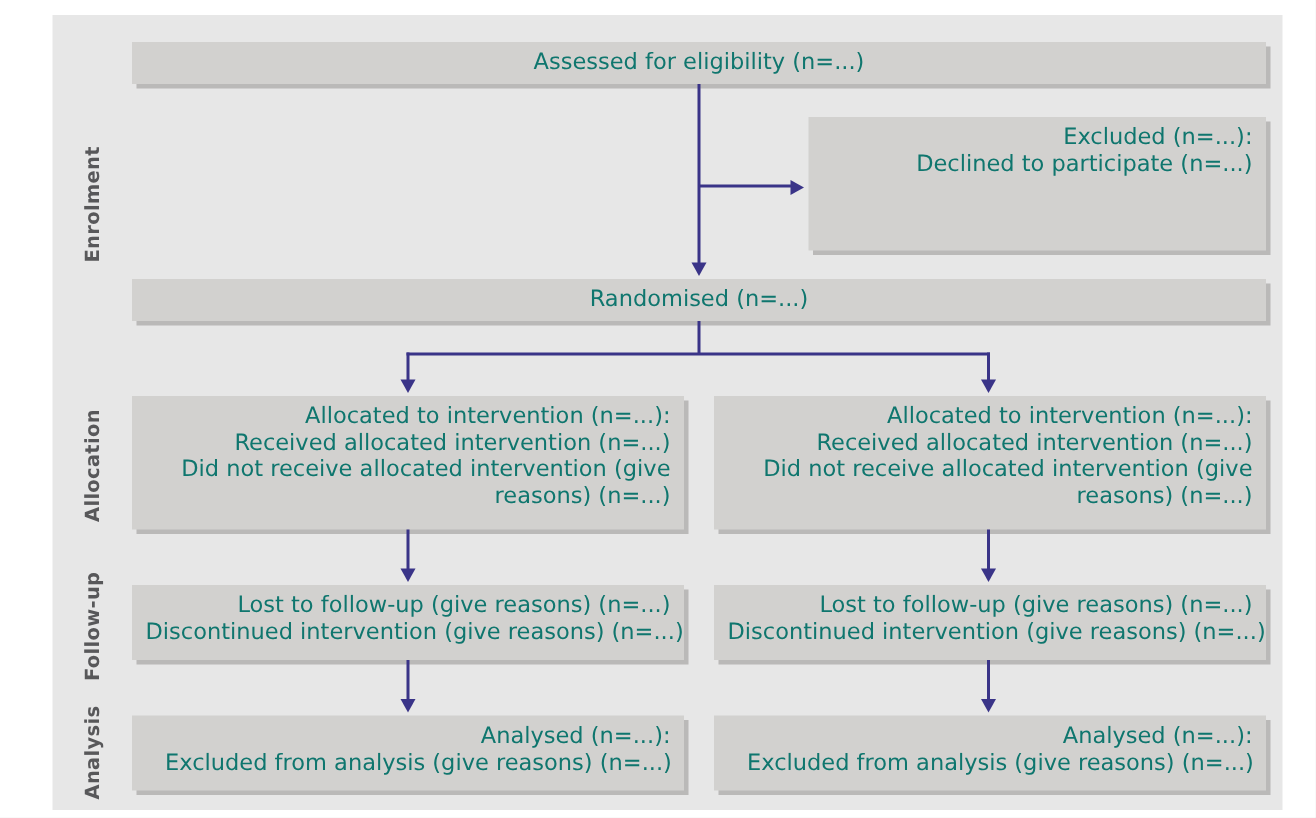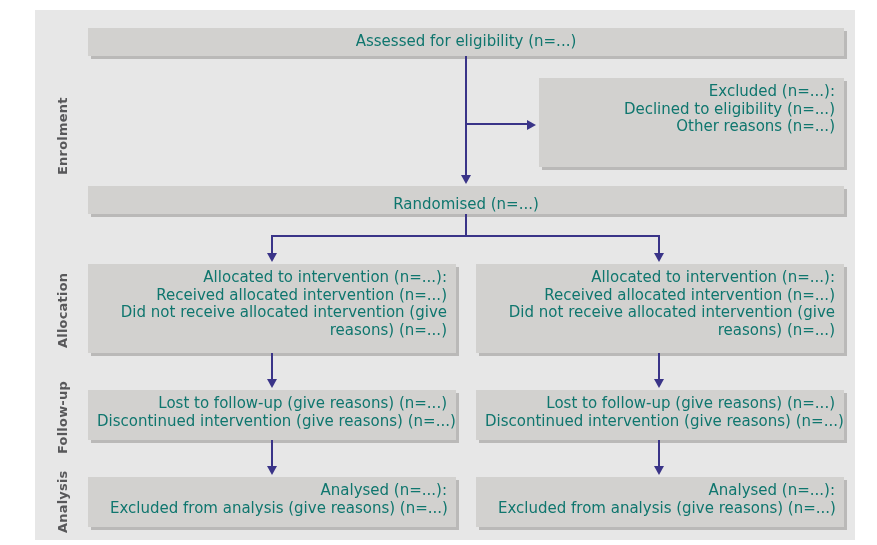--- a/index.html
+++ b/index.html
@@ -82,25 +82,24 @@
   </div>
 
   <div class="conn vline" style="left:465px;top:56px;width:2px;height:123px;"></div>
   <div class="arrow-down" style="left:461px;top:175px;"></div>
 
   <div class="conn hline" style="left:466px;top:123px;width:65px;height:2px;"></div>
   <div class="arrow-right" style="left:527px;top:120px;"></div>
 
   <div class="box pad" style="left:539px;top:78px;width:305px;height:89px;">
     <span class="ln">Excluded (n=...):</span>
-    <span class="ln ind">Declined to eligibility (n=...)</span>
-    <span class="ln ind">Other reasons (n=...)</span>
+    <span class="ln ind">Declined to participate (n=...)</span>
   </div>
 
-  <div class="box center" style="left:88px;top:186px;width:756px;height:28px;align-items:flex-end;">
+  <div class="box center" style="left:88px;top:186px;width:756px;height:28px;">
     <span class="ln">Randomised (n=...)</span>
   </div>
 
   <div class="conn vline" style="left:465px;top:214px;width:2px;height:22px;"></div>
   <div class="conn hline" style="left:271px;top:235px;width:389px;height:2px;"></div>
   <div class="conn vline" style="left:271px;top:235px;width:2px;height:22px;"></div>
   <div class="conn vline" style="left:658px;top:235px;width:2px;height:22px;"></div>
   <div class="arrow-down" style="left:267px;top:253px;"></div>
   <div class="arrow-down" style="left:654px;top:253px;"></div>
 

